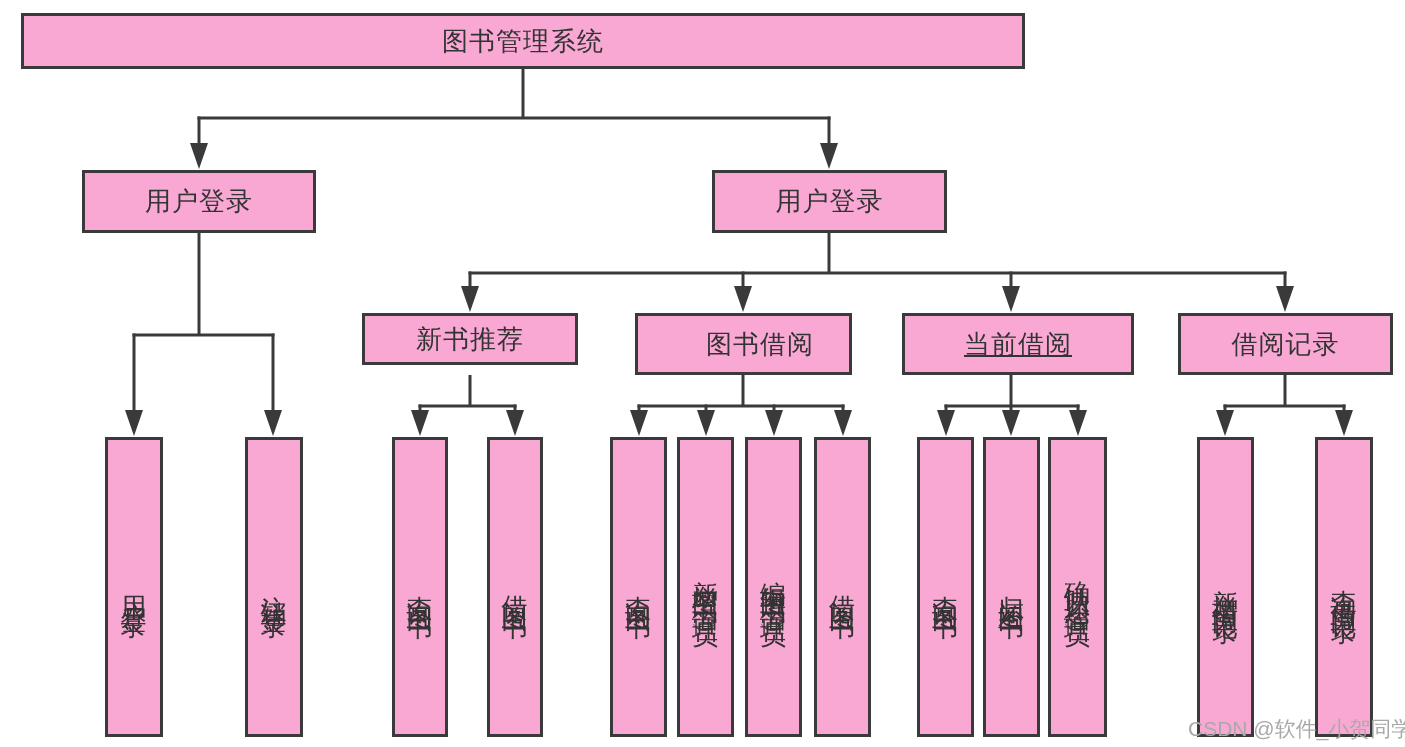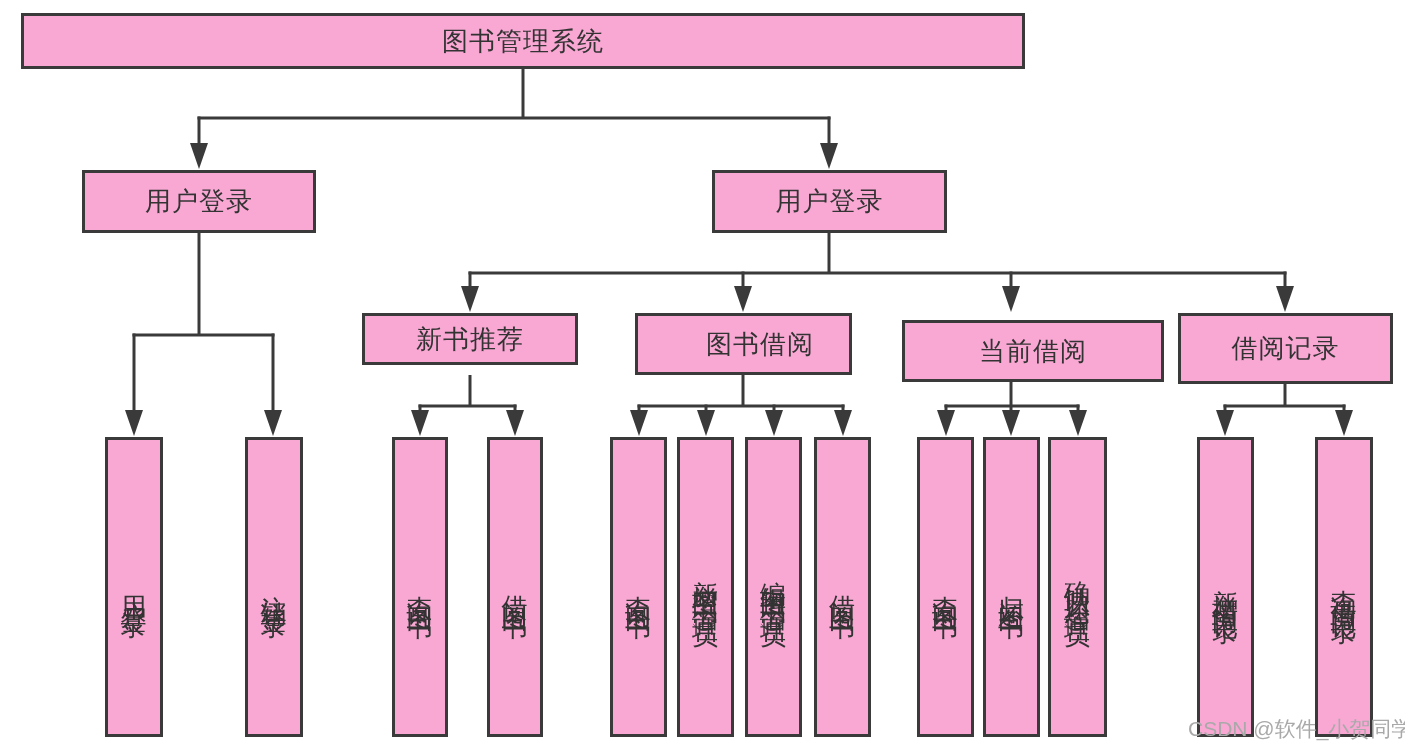--- a/index.html
+++ b/index.html
@@ -42,22 +42,22 @@
     color:var(--wm);
     white-space:nowrap;
     pointer-events:none;
   }
   
   .n-root{left:21px;top:13px;width:1004px;height:56px;}
   .n-user-login{left:82px;top:170px;width:234px;height:63px;}
   .n-book-mgmt{left:712px;top:170px;width:235px;height:63px;}
   .n-new-book{left:362px;top:313px;width:216px;height:52px;}
   .n-book-borrow{left:635px;top:313px;width:217px;height:62px;padding-left:33px;}
-  .n-cur-borrow{left:902px;top:320px;width:262px;height:62px;}
-  .n-borrow-rec{left:1178px;top:313px;width:215px;height:71px;}
+  .n-cur-borrow{left:902px;top:313px;width:232px;height:62px;text-decoration:underline;}
+  .n-borrow-rec{left:1178px;top:313px;width:215px;height:62px;}
   .lf1{left:105px;width:58px;}
   .lf2{left:245px;width:58px;}
   .lf3{left:392px;width:56px;}
   .lf4{left:487px;width:56px;}
   .lf5{left:610px;width:57px;}
   .lf6{left:677px;width:57px;}
   .lf7{left:745px;width:57px;}
   .lf8{left:814px;width:57px;}
   .lf9{left:917px;width:57px;}
   .lf10{left:983px;width:57px;}

